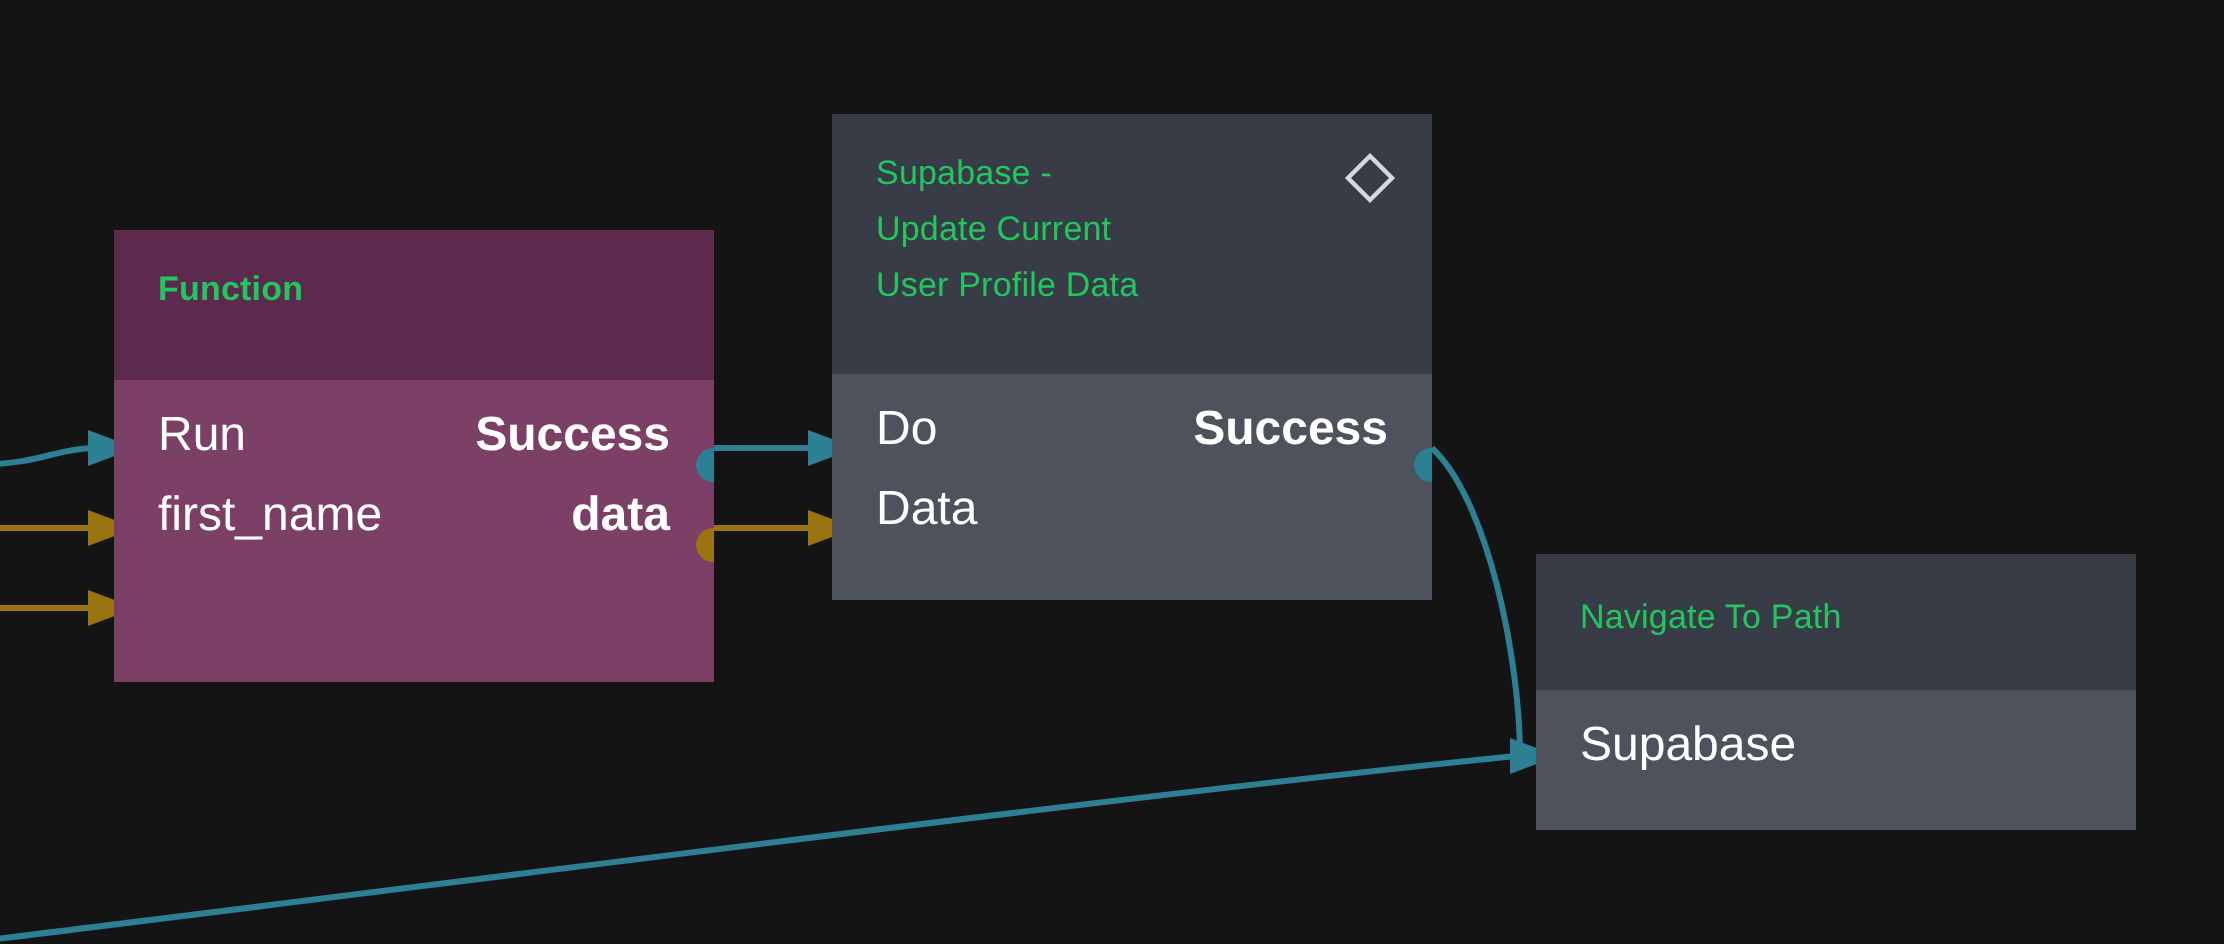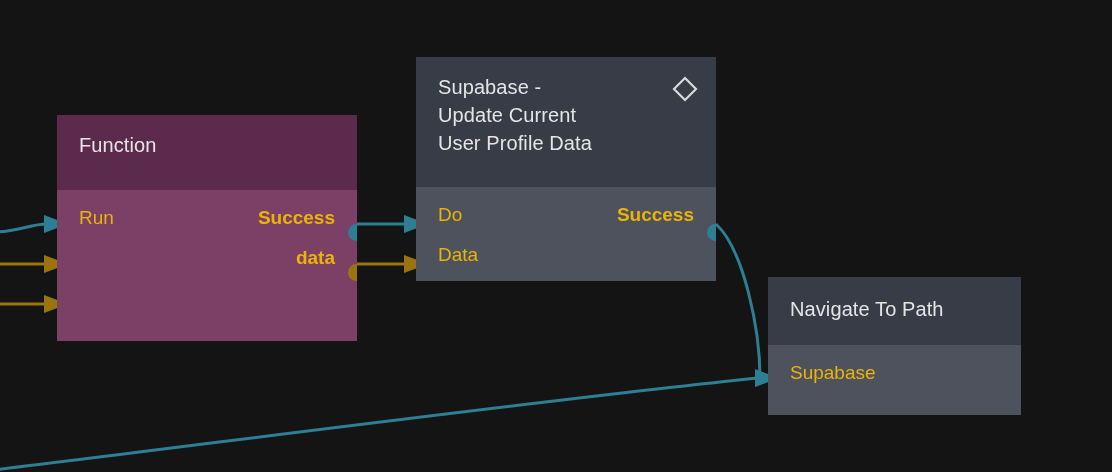--- a/index.html
+++ b/index.html
@@ -32,65 +32,65 @@
     overflow: hidden;
   }
   .node-header {
     box-sizing: border-box;
     display: flex;
     align-items: flex-start;
     justify-content: space-between;
     padding: 16px 18px 14px 22px;
   }
   .node-title {
-    color: #e5e5e5;
-    font-size: 20px;
+    color: #22c55e;
+    font-size: 17px;
     line-height: 28px;
     letter-spacing: 0.1px;
     white-space: pre-line;
   }
   .node-body {
     box-sizing: border-box;
     padding-top: 8px;
   }
   .port-row {
     position: relative;
     display: flex;
     align-items: center;
     justify-content: space-between;
     height: 40px;
     padding: 0 22px;
     box-sizing: border-box;
   }
   .port-label {
-    color: #eab308;
-    font-size: 19px;
+    color: #ffffff;
+    font-size: 24px;
     line-height: 24px;
     white-space: nowrap;
   }
   .port-label.out {
     margin-left: auto;
     font-weight: bold;
   }
   .spacer {
     flex: 1 1 auto;
   }
 
   
   #node-function { left: 57px; top: 115px; width: 300px; height: 226px; }
-  #node-function .node-header { background: #5c2a4c; height: 75px; }
+  #node-function .node-header { background: #5c2a4c; height: 75px; font-weight: bold; }
   #node-function .node-body   { background: #7c3f66; height: 151px; }
 
   
   #node-supabase { left: 416px; top: 57px; width: 300px; height: 243px; }
   #node-supabase .node-header { background: #383c47; height: 130px; }
-  #node-supabase .node-body   { background: #4e525c; height: 94px; }
+  #node-supabase .node-body   { background: #4e525c; height: 113px; }
 
   
-  #node-navigate { left: 768px; top: 277px; width: 253px; height: 138px; }
+  #node-navigate { left: 768px; top: 277px; width: 300px; height: 138px; }
   #node-navigate .node-header { background: #383c47; height: 68px; }
   #node-navigate .node-body   { background: #4e525c; height: 70px; }
   #node-navigate .node-header { padding-top: 18px; }
 
   .diamond-icon {
     width: 26px;
     height: 26px;
     flex: 0 0 auto;
     margin-top: 3px;
   }
@@ -139,20 +139,21 @@
     </div>
     <div class="node-body">
 
       <div class="port-row">
         <span class="port-label">Run</span>
         <span class="spacer"></span>
         <span class="port-label out">Success</span>
       </div>
 
       <div class="port-row">
+        <span class="port-label">first_name</span>
         <span class="spacer"></span>
         <span class="port-label out">data</span>
       </div>
 
 
     </div>
 
     <span class="port-dot exec" style="left:291px; top:109px;"></span>
     <span class="port-dot data" style="left:291px; top:149px;"></span>
   </div>

